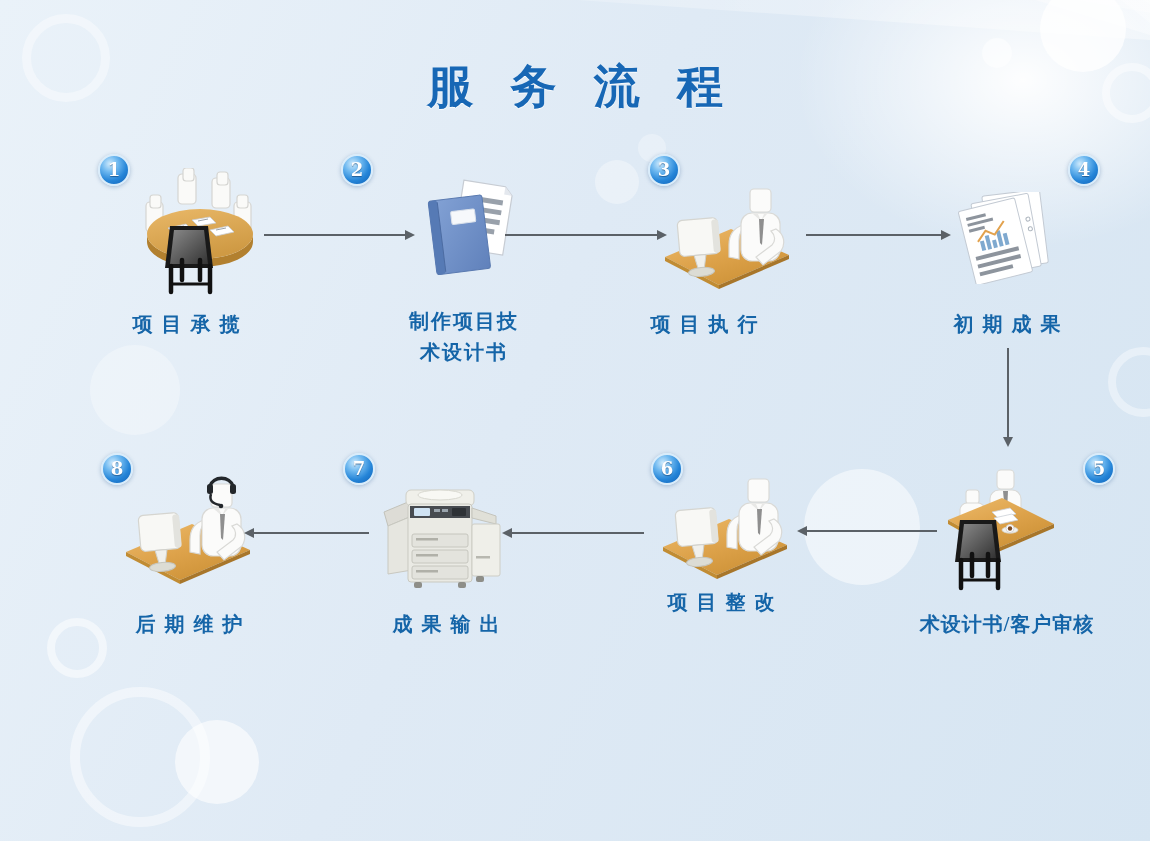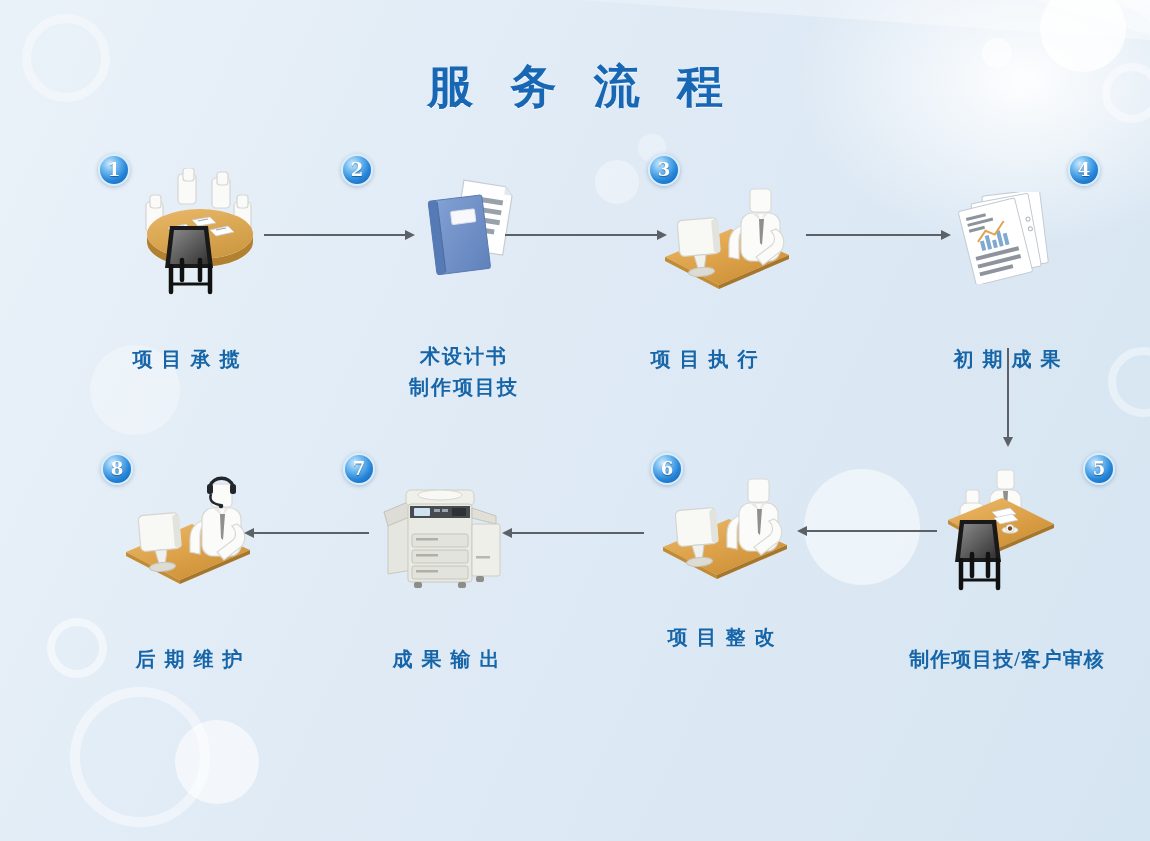--- a/index.html
+++ b/index.html
@@ -22,21 +22,21 @@
     color:#1767b5;letter-spacing:.28em;text-shadow:0 1px 0 rgba(255,255,255,.8);}
   
   .badge{position:absolute;width:28px;height:28px;border-radius:50%;
     background:radial-gradient(circle at 35% 28%,#cfeafc 0%,#6fb9f0 30%,#2585d8 62%,#0f5fb4 100%);
     border:2px solid #d9ecfa;box-shadow:0 1px 4px rgba(50,95,150,.35);
     display:flex;align-items:center;justify-content:center;box-sizing:content-box;}
   .badge span{color:#fff;font-family:"DejaVu Serif",serif;font-weight:bold;font-size:18px;
     text-shadow:0 1px 1px rgba(0,45,95,.55);line-height:1;}
   
   .label{position:absolute;text-align:center;font-family:"Liberation Serif",serif;
-    font-weight:bold;font-size:20px;color:#1565a8;letter-spacing:2px;line-height:31px;margin-top:35px;}
+    font-weight:bold;font-size:20px;color:#1565a8;letter-spacing:2px;line-height:31px;}
   
   .arrow{position:absolute;background:#5b6167;height:2px;}
   .arrow .head{position:absolute;width:0;height:0;}
   .arrow.right .head{right:-9px;top:-4.5px;border-left:10px solid #5b6167;
     border-top:5.5px solid transparent;border-bottom:5.5px solid transparent;}
   .arrow.left .head{left:-9px;top:-4.5px;border-right:10px solid #5b6167;
     border-top:5.5px solid transparent;border-bottom:5.5px solid transparent;}
   .arrow.v{width:2px;}
   .arrow.down .head{bottom:-9px;left:-4.5px;border-top:10px solid #5b6167;
     border-left:5.5px solid transparent;border-right:5.5px solid transparent;}
@@ -270,22 +270,22 @@
   </div>
 
   <div class="step">
     <div class="badge" style="left:341px;top:154px">
         <span>2</span>
       </div>
     <svg class="icon" xmlns="http://www.w3.org/2000/svg" xmlns:xlink="http://www.w3.org/1999/xlink" style="left:413px;top:178px;width:110px;height:112px">
         <use href="#sym-book" xlink:href="#sym-book"></use>
       </svg>
     <div class="label" style="left:379px;top:306px;width:170px">
+      <div>制作项目技</div>
       <div>术设计书</div>
-      <div>制作项目技</div>
     </div>
   </div>
 
   <div class="step">
     <div class="badge" style="left:648px;top:154px">
         <span>3</span>
       </div>
     <svg class="icon" xmlns="http://www.w3.org/2000/svg" xmlns:xlink="http://www.w3.org/1999/xlink" style="left:655px;top:175px;width:140px;height:120px">
         <use href="#sym-desk-person" xlink:href="#sym-desk-person"></use>
       </svg>
@@ -302,21 +302,21 @@
     <div class="label" style="left:923px;top:309px;width:170px">初 期 成 果</div>
   </div>
 
   <div class="step">
     <div class="badge" style="left:1083px;top:453px">
         <span>5</span>
       </div>
     <svg class="icon" xmlns="http://www.w3.org/2000/svg" xmlns:xlink="http://www.w3.org/1999/xlink" style="left:944px;top:468px;width:115px;height:132px">
         <use href="#sym-review" xlink:href="#sym-review"></use>
       </svg>
-    <div class="label" style="left:887px;top:609px;width:240px;letter-spacing:1px">制作项目技/客户审核</div>
+    <div class="label" style="left:887px;top:609px;width:240px;letter-spacing:1px">术设计书/客户审核</div>
   </div>
 
   <div class="step">
     <div class="badge" style="left:651px;top:453px">
         <span>6</span>
       </div>
     <svg class="icon" xmlns="http://www.w3.org/2000/svg" xmlns:xlink="http://www.w3.org/1999/xlink" style="left:653px;top:465px;width:140px;height:120px">
         <use href="#sym-desk-person" xlink:href="#sym-desk-person"></use>
       </svg>
     <div class="label" style="left:637px;top:587px;width:170px">项 目 整 改</div>

